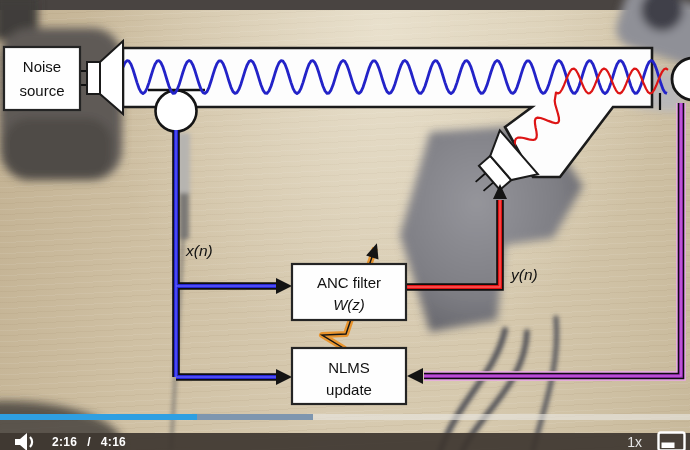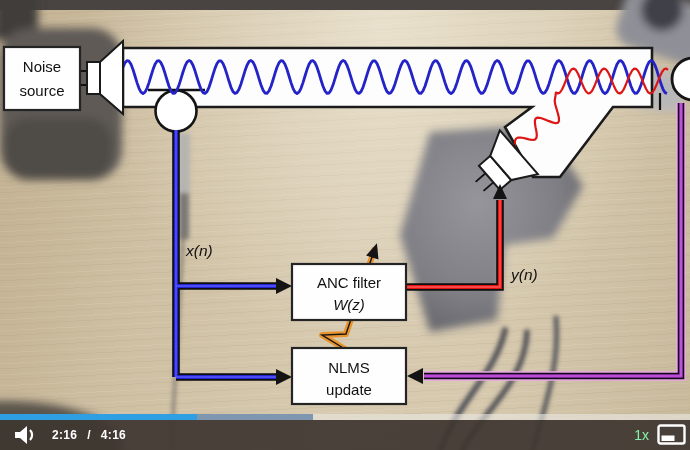--- a/index.html
+++ b/index.html
@@ -12,30 +12,30 @@
   svg.scene{position:absolute;left:0;top:0;display:block;}
   svg text{font-family:"Liberation Sans",sans-serif;fill:#111;}
   .boxlabel{font-size:15px;}
   .siglabel{font-size:15.5px;font-style:italic;}
   
   .progress-track{position:absolute;left:0;right:0;bottom:30px;height:6px;
     background:rgba(233,230,226,0.62);z-index:5;cursor:pointer;}
   .progress-track span{position:absolute;left:0;top:0;bottom:0;display:block;}
   .seg-buffered{background:#7e96af;z-index:1;}
   .seg-played{background:#2e9fe2;z-index:2;}
-  .control-bar{position:absolute;left:0;right:0;bottom:0;height:30px;
+  .control-bar{position:absolute;left:0;right:0;bottom:0;height:17px;
     background:rgba(62,55,48,0.93);z-index:6;display:flex;align-items:center;
     color:#f4f4f4;}
   .ctl-btn{background:none;border:none;padding:0;display:flex;align-items:center;cursor:pointer;}
   .vol-btn{margin-left:12px;}
   .time-display{margin-left:16px;font-size:12px;font-weight:bold;letter-spacing:0.3px;
     display:flex;align-items:center;color:#fff;}
   .time-display .sep{margin:0 10px;font-weight:bold;}
   .spacer{flex:1;}
-  .speed-btn{font-size:14px;font-weight:500;color:#86efac;margin-right:8px;
+  .speed-btn{font-size:14px;font-weight:500;color:#e5e5e5;margin-right:15px;
     font-family:"Liberation Sans",sans-serif;}
   .pip-btn{margin-right:3px;}
 </style>
 </head>
 <body>
 
 <div class="frame">
   <div style="position:absolute;inset:0;">
   <svg class="scene" width="690" height="450" viewBox="0 0 690 450">
     <defs>

